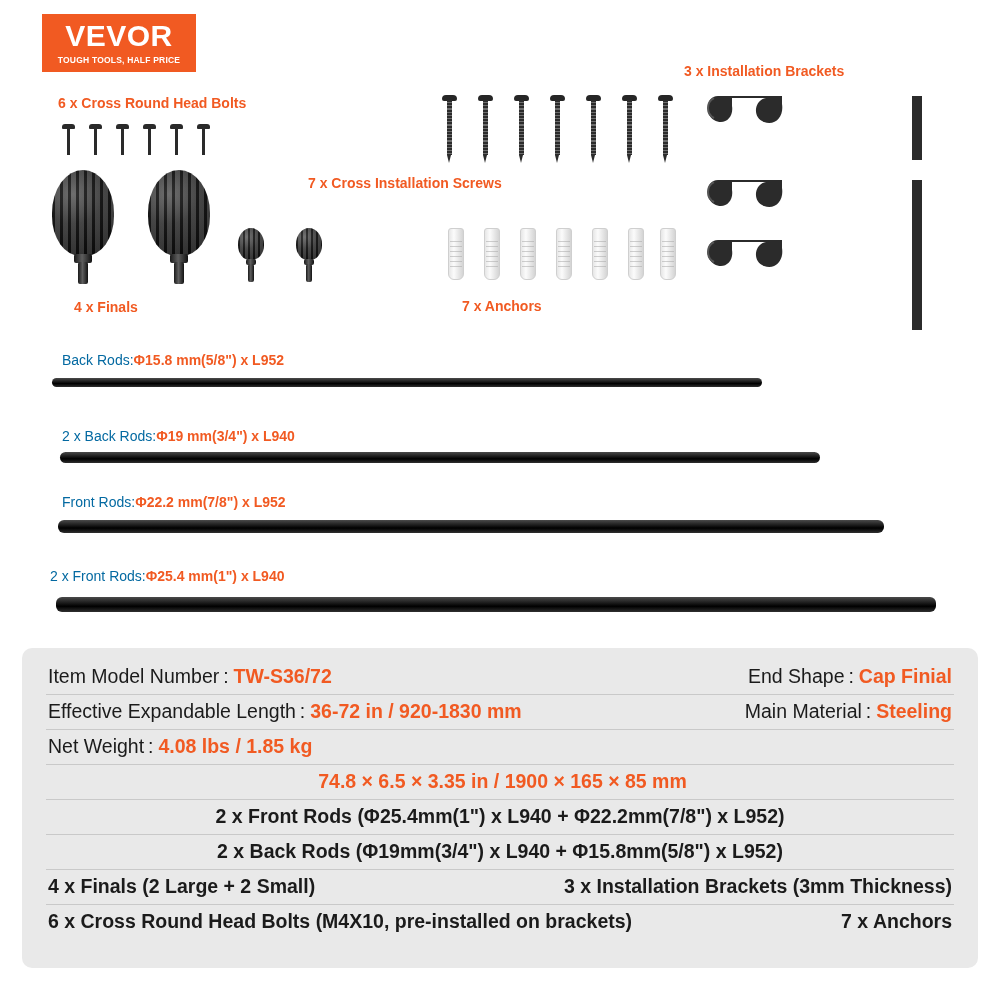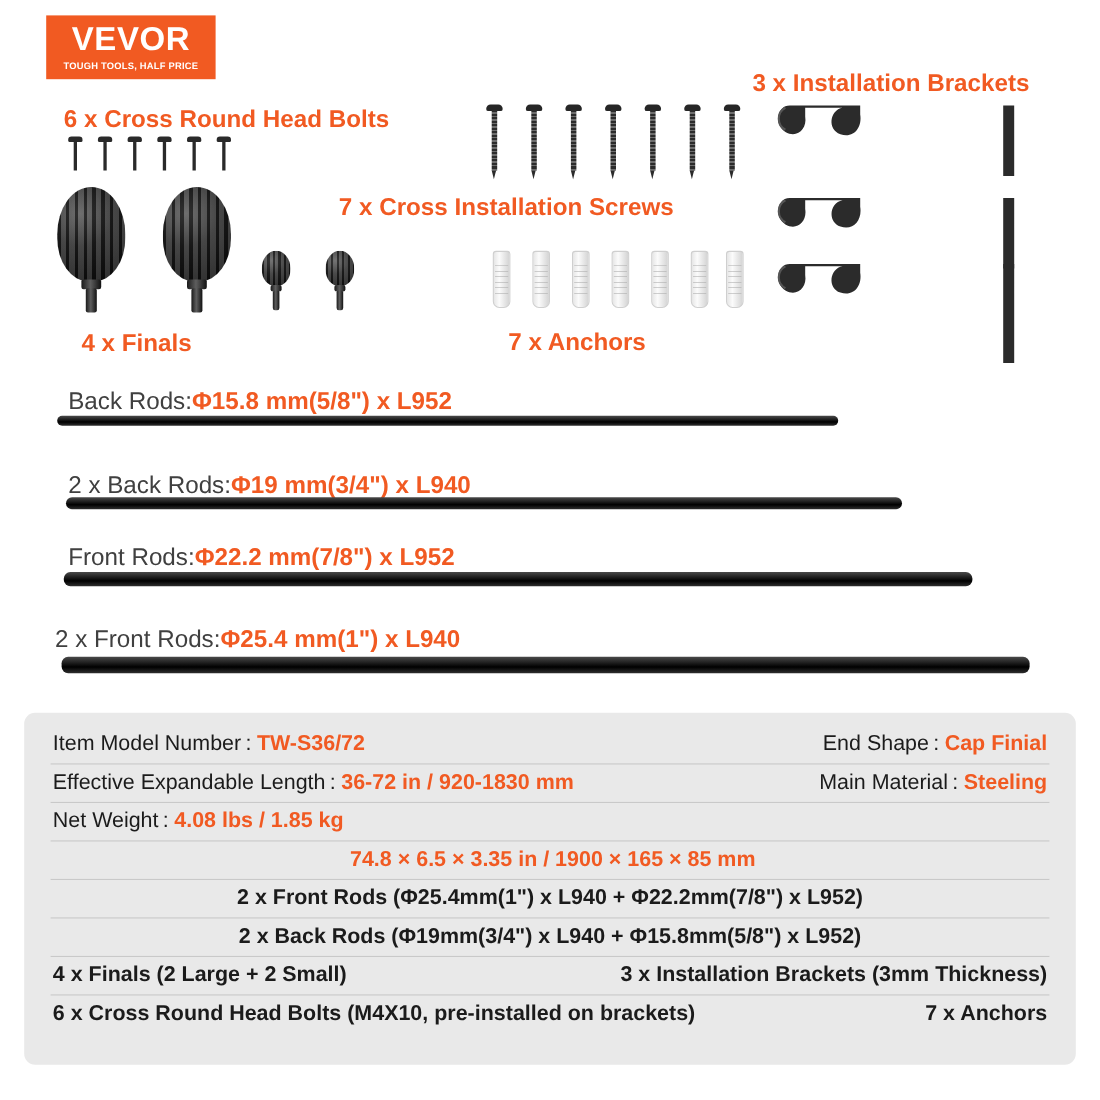--- a/index.html
+++ b/index.html
@@ -44,26 +44,26 @@
     color: #ffffff;
     font-size: 8.5px;
     font-weight: bold;
     letter-spacing: 0.2px;
     margin-top: 4px;
   }
 
   
   .lbl {
     position: absolute;
-    font-size: 22px;
+    font-size: 14px;
     font-weight: bold;
     color: #f15a22;
     white-space: nowrap;
   }
-  .lbl.black { color: #404040; font-weight: normal; }
+  .lbl.black { color: #0369a1; font-weight: normal; }
 
   
   .part { position: absolute; }
 
   
   .bolt-head {
     position: absolute;
     width: 13px; height: 5px;
     background: #2a2a2a;
     border-radius: 3px 3px 1px 1px;

